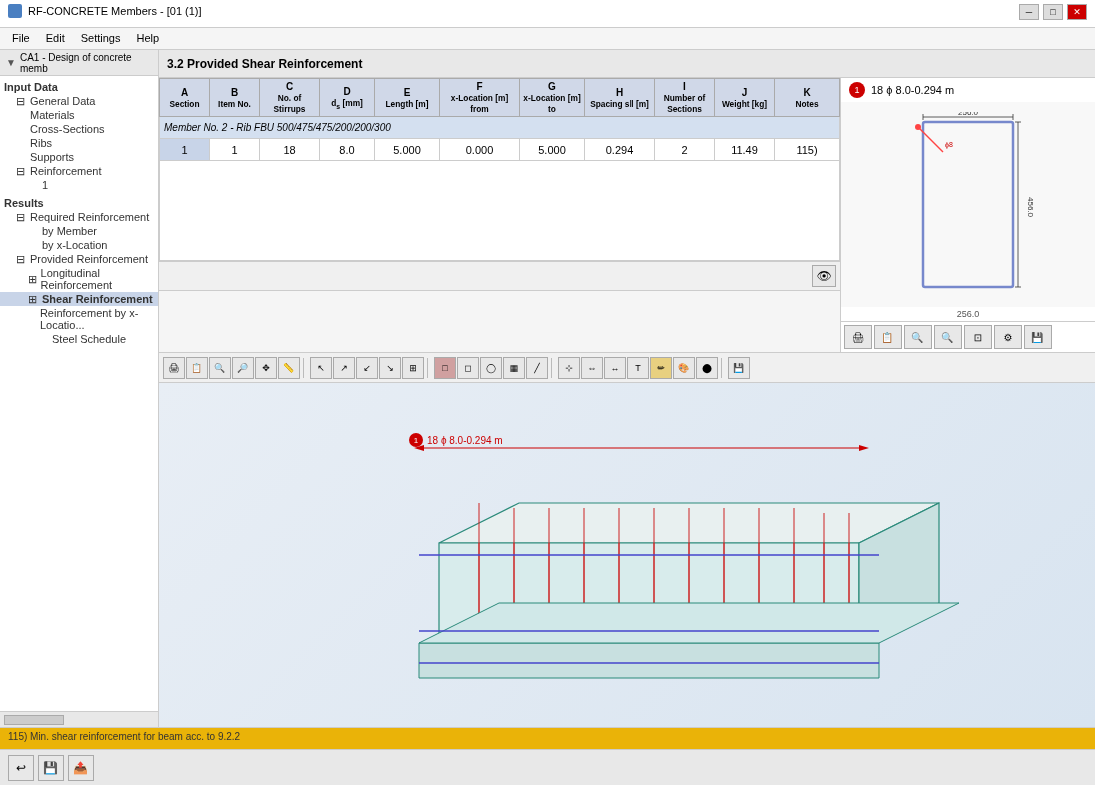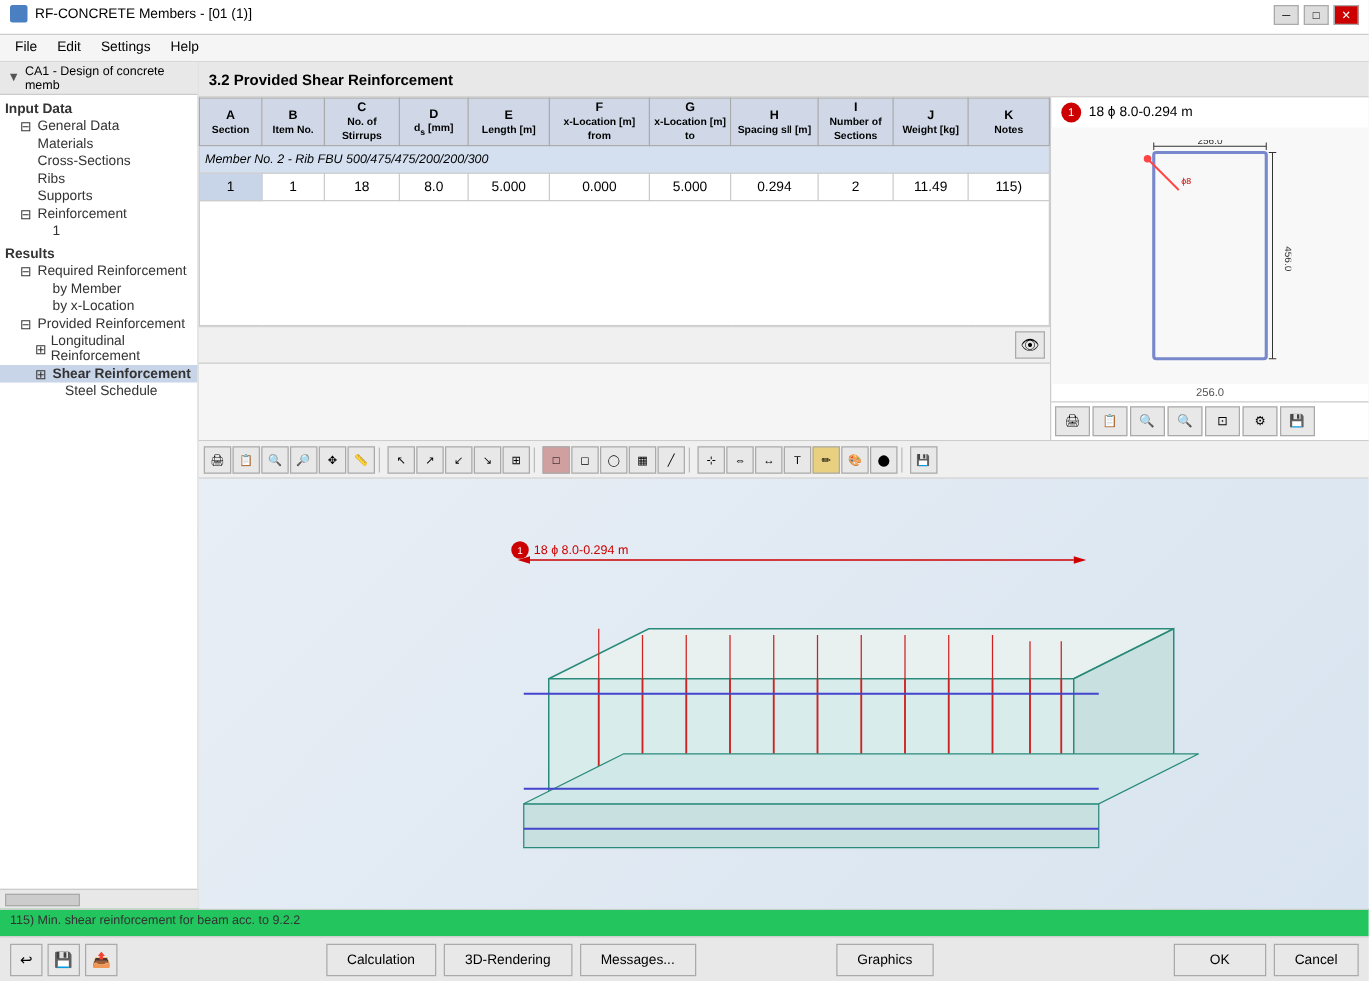--- a/index.html
+++ b/index.html
@@ -74,21 +74,21 @@
 
     
     .graphics-toolbar { background: #f0f0f0; border-bottom: 1px solid #ccc; display: flex; align-items: center; padding: 2px 4px; gap: 1px; height: 30px; flex-wrap: wrap; }
     .gfx-btn { width: 22px; height: 22px; border: 1px solid #aaa; background: #e8e8e8; cursor: pointer; display: flex; align-items: center; justify-content: center; font-size: 9px; }
     .gfx-sep { width: 4px; height: 20px; border-left: 1px solid #bbb; margin: 0 2px; }
 
     
     .view-3d { flex: 1; background: linear-gradient(135deg, #e8eef5 0%, #d8e4f0 100%); position: relative; overflow: hidden; min-height: 200px; }
 
     
-    .status-bar { background: #22c55e; border-top: 1px solid #ccc; padding: 3px 8px; font-size: 10px; color: #333; height: 22px; }
+    .status-bar { background: #eab308; border-top: 1px solid #ccc; padding: 3px 8px; font-size: 10px; color: #333; height: 22px; }
 
     
     .bottom-bar { background: #e8e8e8; border-top: 1px solid #ccc; display: flex; align-items: center; padding: 4px 8px; gap: 6px; height: 36px; justify-content: space-between; }
     .bottom-left { display: flex; gap: 4px; align-items: center; }
     .bottom-right { display: flex; gap: 6px; align-items: center; }
     .btn { padding: 4px 16px; border: 1px solid #aaa; background: #e8e8e8; font-size: 11px; cursor: pointer; height: 26px; }
     .btn-icon { width: 26px; height: 26px; border: 1px solid #aaa; background: #e8e8e8; cursor: pointer; display: flex; align-items: center; justify-content: center; font-size: 12px; }
   </style>
 </head>
 <body>
@@ -173,20 +173,24 @@
           <span class="tree-expand">⊟</span>
             <span>Provided Reinforcement</span>
         </div>
         <div class="tree-item indent2">
           <span class="tree-expand">⊞</span>
             <span>Longitudinal Reinforcement</span>
         </div>
         <div class="tree-item indent2" style="background:#c8d4e8;">
           <span class="tree-expand">⊞</span>
             <span style="font-weight:bold;">Shear Reinforcement</span>
+        </div>
+        <div class="tree-item indent2">
+          <span class="tree-expand" style="width:12px;"></span>
+            <span>Reinforcement by x-Locatio...</span>
         </div>
         <div class="tree-item indent3">
           <span class="tree-expand" style="width:12px;"></span>
             <span>Steel Schedule</span>
         </div>
       </div>
       <div class="scrollbar-horiz">
         <div style="width:60px; height:10px; background:#ccc; margin-left:4px; border:1px solid #aaa;"></div>
       </div>
     </div>
@@ -379,24 +383,14 @@
   <div class="status-bar">
     <span>115) Min. shear reinforcement for beam acc. to 9.2.2</span>
   </div>
 
   <div class="bottom-bar">
     <div class="bottom-left">
       <button class="btn-icon" title="Back">↩</button>
       <button class="btn-icon" title="Save">💾</button>
       <button class="btn-icon" title="Export">📤</button>
     </div>
-    <div class="bottom-right">
-      <button class="btn">Calculation</button>
-      <button class="btn">3D-Rendering</button>
-      <button class="btn">Messages...</button>
-      <div style="flex:1; min-width: 100px;"></div>
-      <button class="btn">Graphics</button>
-      <div style="flex:1; min-width: 180px;"></div>
-      <button class="btn" style="padding:4px 28px;">OK</button>
-      <button class="btn">Cancel</button>
-    </div>
   </div>
 </div>
 
 </body></html>

